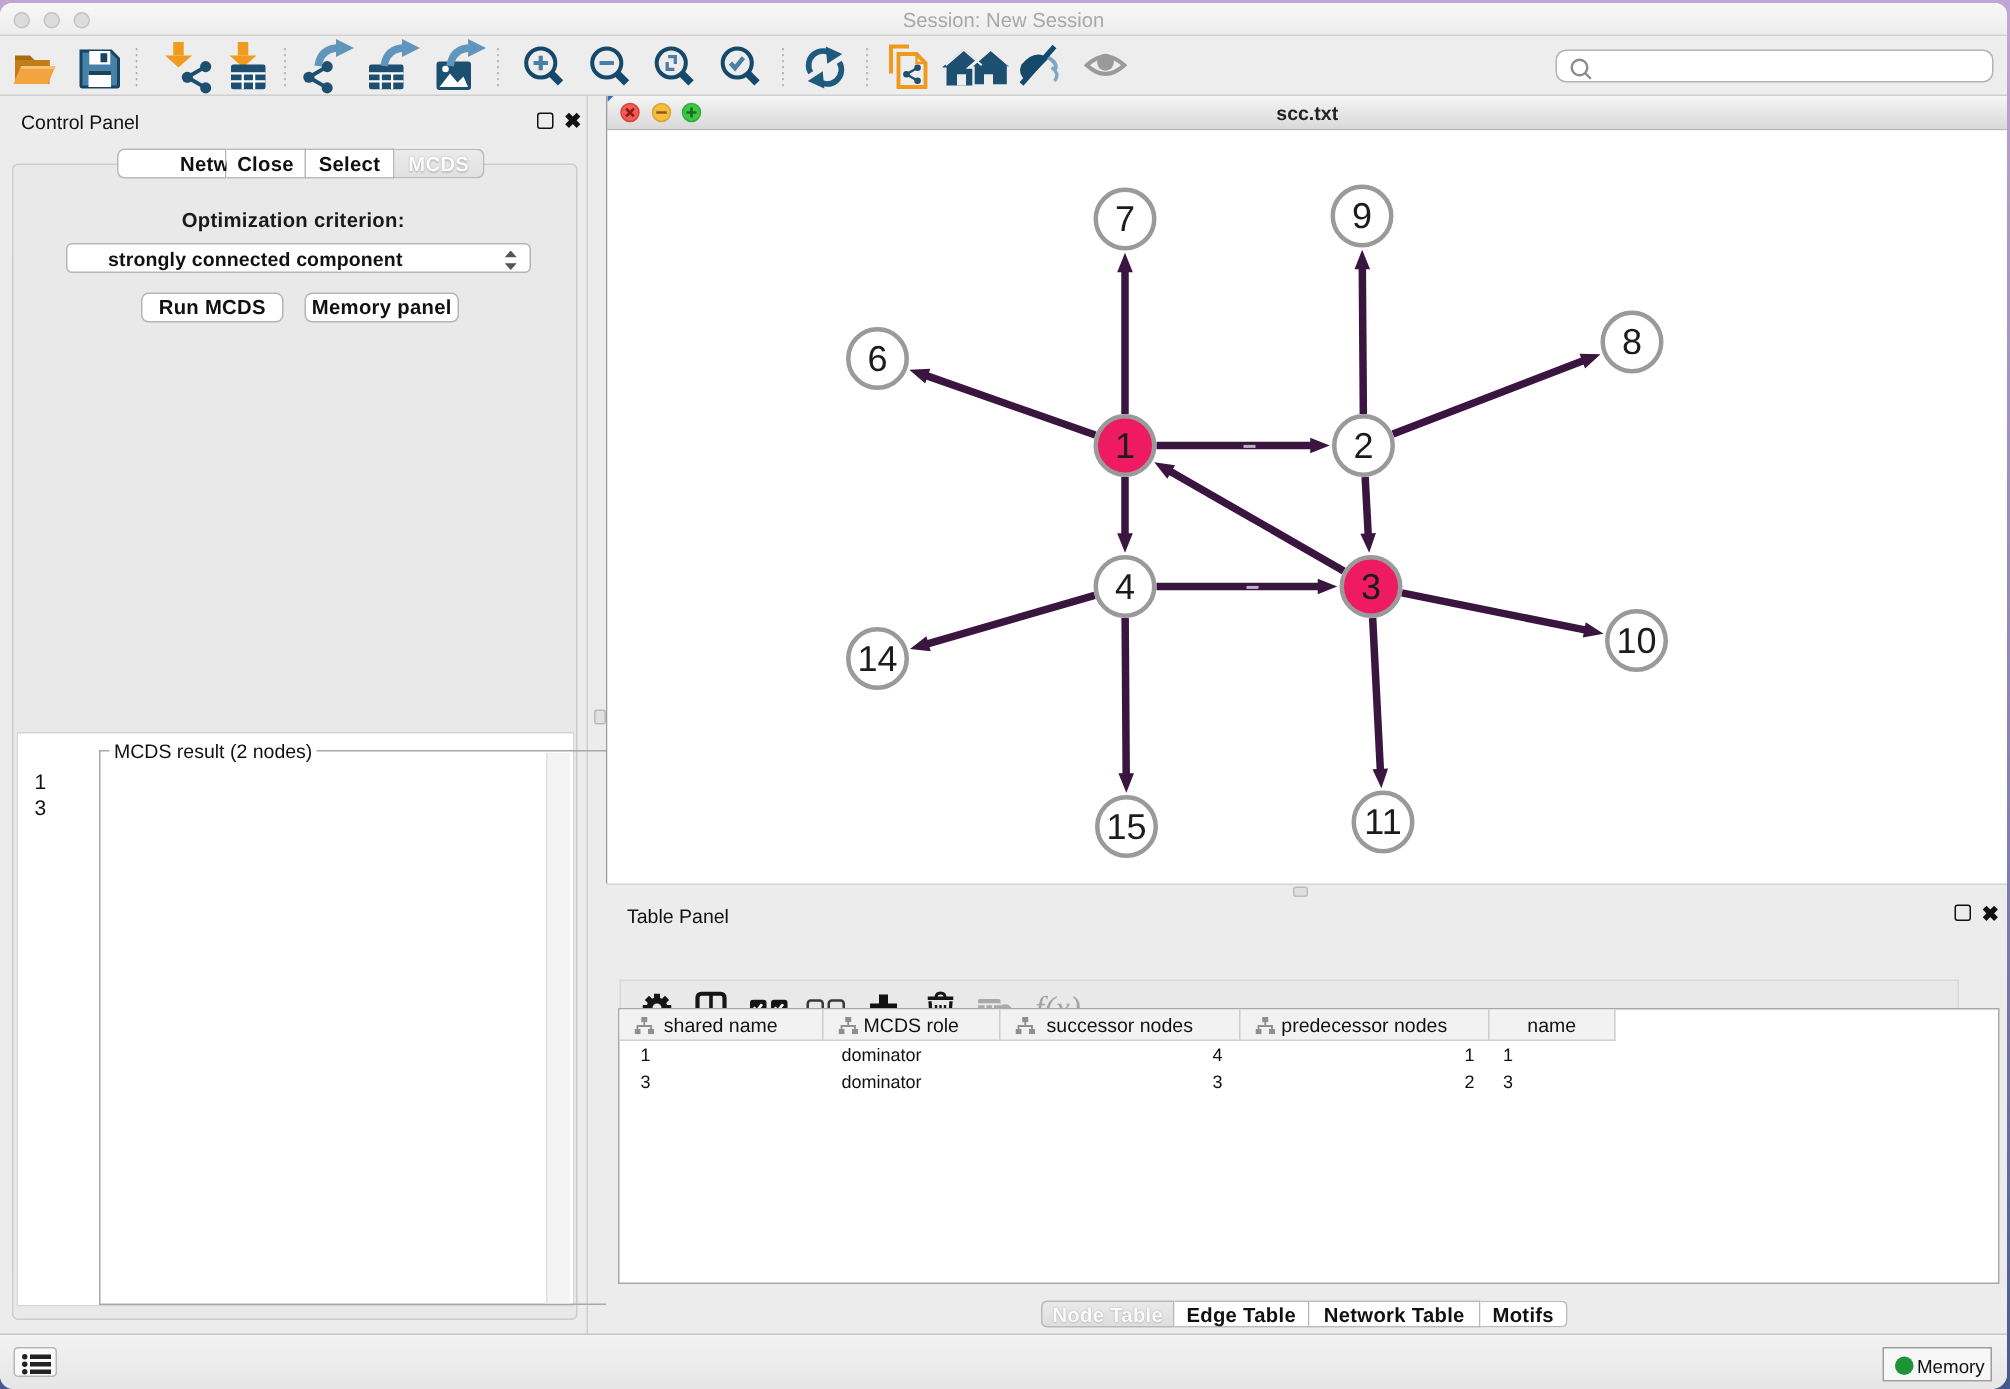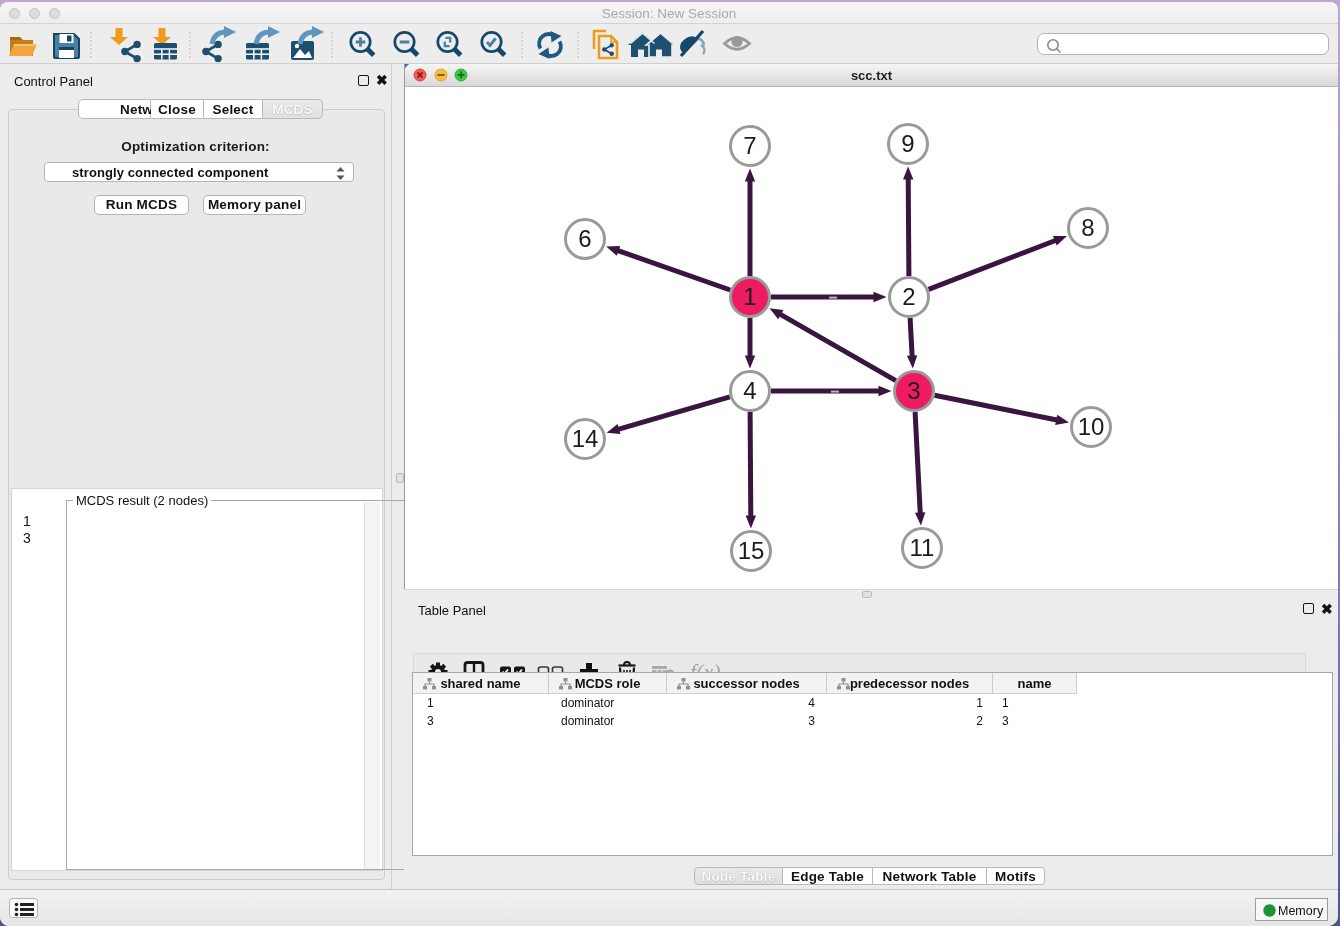--- a/index.html
+++ b/index.html
@@ -72,21 +72,21 @@
 #netcanvas { position:absolute; left:0; top:23px; width:933px; height:502px; background:#fff; }
 
 #tpanel { left:404px; top:587px; width:934px; height:302px; background:#ececec;
   border-top:1px solid #d8d8d8; }
 #tpanel-hdr .ttl { position:absolute; left:14px; top:13px; font-size:13px; color:#111; }
 #ttoolbar { position:absolute; left:9px; top:39px; width:893px; height:43px;
   background:#e9e9e9; border:1px solid #d9d9d9; border-bottom:none;margin-top:24px; }
 #tablewrap { position:absolute; left:8px; top:82px; width:921px; height:184px;
   background:#fff; border:1px solid #a8a8a8; }
 #thead { position:absolute; left:0; top:0; width:664px; height:21px;
-  background:#f2f2f2; border-bottom:1px solid #d0d0d0;font-weight:bold; }
+  background:#f2f2f2; border-bottom:1px solid #d0d0d0; }
 .th { position:absolute; top:0; height:21px; border-right:1px solid #cccccc;
   font-size:13px; color:#111; text-align:center; line-height:21px; }
 .trow { position:absolute; font-size:12px; color:#111; }
 #ttabs { position:absolute; left:290px; top:277px; height:18px; display:flex; }
 .ttab { height:18px; line-height:17px; font-size:13.5px; font-weight:bold; letter-spacing:0.2px; text-align:center; white-space:nowrap;
   background:#fff; border:1px solid #b9b9b9; border-left:none; color:#111; }
 .ttab.first { border-left:1px solid #b9b9b9; border-radius:4px 0 0 4px; }
 .ttab.last { border-radius:0 4px 4px 0; }
 .ttab.sel { background:linear-gradient(#e9e9e9,#dedede); color:#fbfbfb;
   text-shadow:0 0 1px #a3a3a3, 0 1px 1px #cacaca; }

